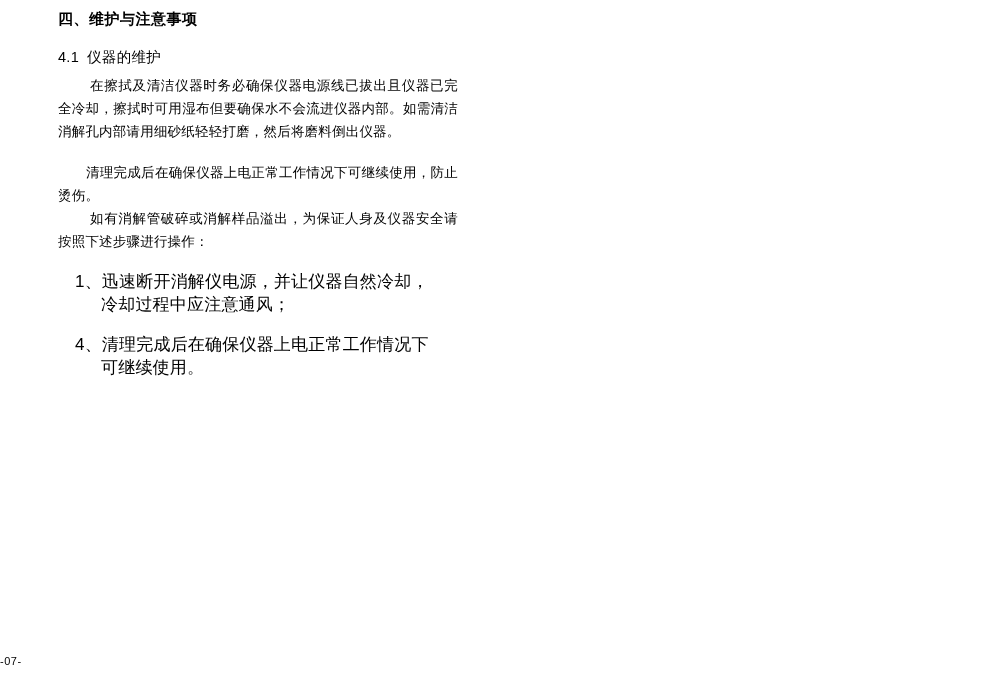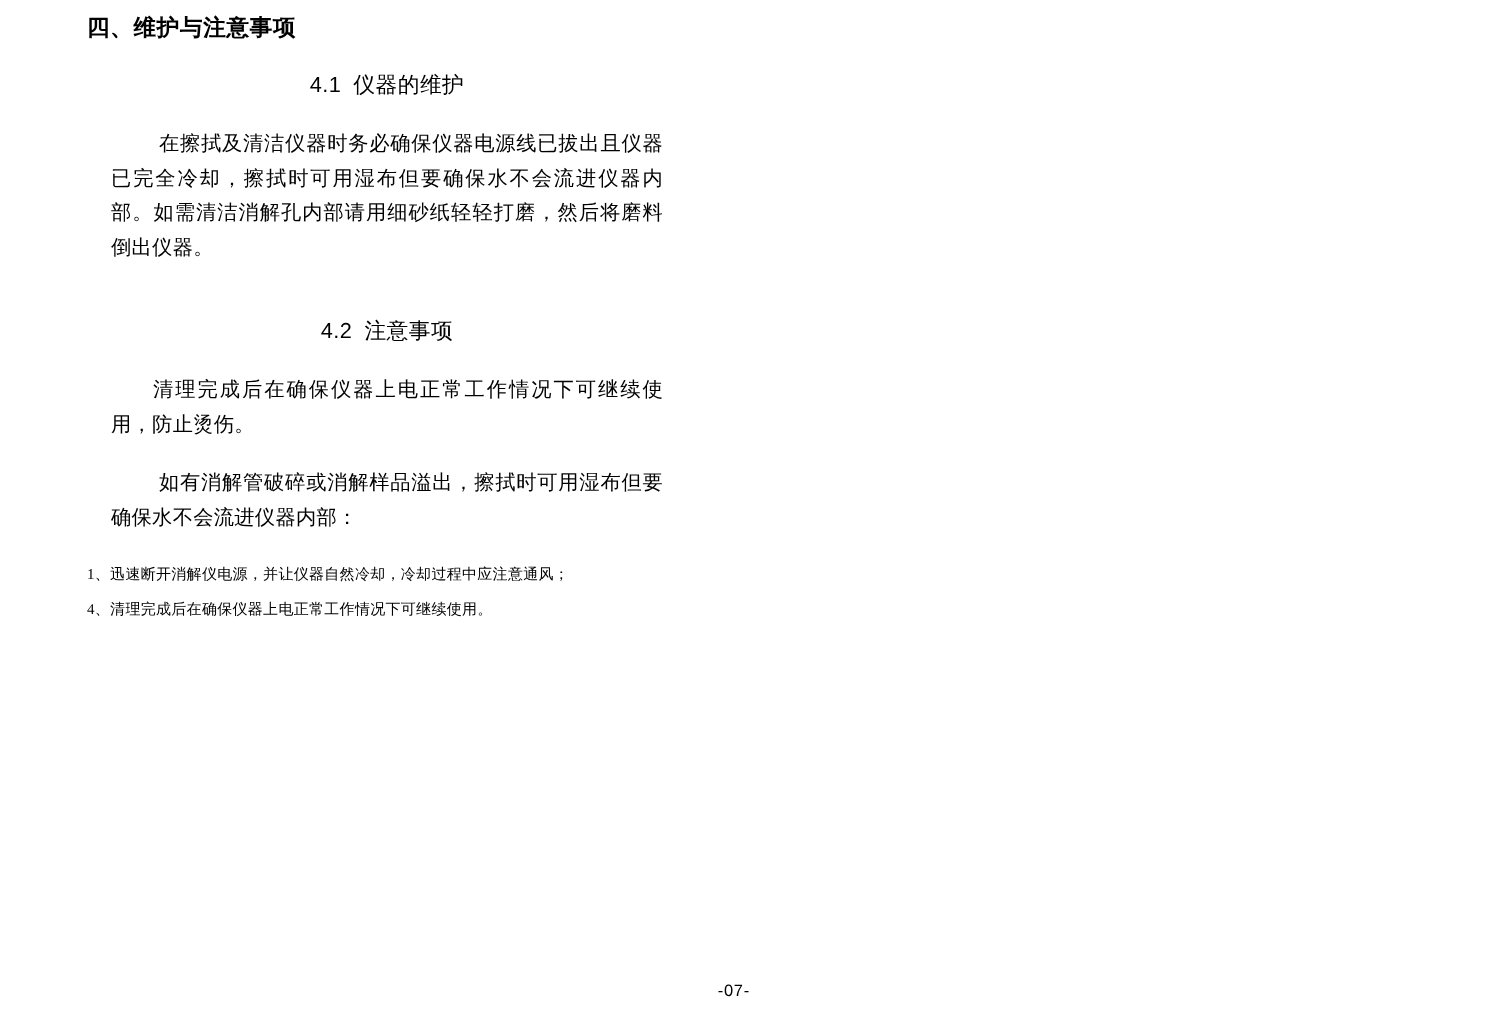--- a/index.html
+++ b/index.html
@@ -32,64 +32,62 @@
     line-height: 22px;
     margin: 0 0 16px 0;
     letter-spacing: 0.5px;
   }
   .section-title {
     font-size: 14.5px;
     font-weight: normal;
     line-height: 22px;
     margin: 0 0 6px 0;
     letter-spacing: 0.3px;
-    text-align: center;
   }
   .section-title .num {
     margin-right: 8px;
   }
   .para {
     font-size: 13.5px;
     line-height: 23px;
-    margin: 16px;
+    margin: 0;
     text-align: justify;
     letter-spacing: 0.2px;
   }
   .para.indent {
     text-indent: 28px;
   }
   .para.indent-wide {
     text-indent: 32px;
   }
   .block-gap {
     height: 18px;
   }
   .list {
     margin: 0;
     padding: 0;
     list-style: none;
   }
   .list li {
-    font-size: 10px;
+    font-size: 17px;
     line-height: 23px;
-    margin: 0;
+    margin: 17px;
     padding-left: 26px;
     text-indent: -26px;
     letter-spacing: 0.2px;
-    font-family: Liberation Serif, serif;
   }
   .list li .marker {
     display: inline;
   }
   .footer {
     position: absolute;
     left: 0;
     top: 655px;
     width: 500px;
-    text-align: right;
+    text-align: left;
     font-size: 11px;
     color: #000;
     letter-spacing: 0.5px;
   }
 </style>
 </head>
 <body>
 
 <div class="page">
   <div class="content">
@@ -99,25 +97,22 @@
     <div class="section">
       <h2 class="section-title">
         <span class="num">4.1</span><span>仪器的维护</span>
       </h2>
       <p class="para indent-wide">在擦拭及清洁仪器时务必确保仪器电源线已拔出且仪器已完全冷却，擦拭时可用湿布但要确保水不会流进仪器内部。如需清洁消解孔内部请用细砂纸轻轻打磨，然后将磨料倒出仪器。</p>
     </div>
 
     <div class="block-gap"></div>
 
     <div class="section">
-      <h2 class="section-title">
-        <span class="num">4.2</span><span>注意事项</span>
-      </h2>
       <p class="para indent">清理完成后在确保仪器上电正常工作情况下可继续使用，防止烫伤。</p>
-      <p class="para indent-wide">如有消解管破碎或消解样品溢出，擦拭时可用湿布但要确保水不会流进仪器内部：</p>
+      <p class="para indent-wide">如有消解管破碎或消解样品溢出，为保证人身及仪器安全请按照下述步骤进行操作：</p>
 
       <ul class="list">
         <li><span class="marker">1、</span><span>迅速断开消解仪电源，并让仪器自然冷却，冷却过程中应注意通风；</span></li>
         <li><span class="marker">4、</span><span>清理完成后在确保仪器上电正常工作情况下可继续使用。</span></li>
       </ul>
     </div>
 
   </div>
 
   <div class="footer">-07-</div>

